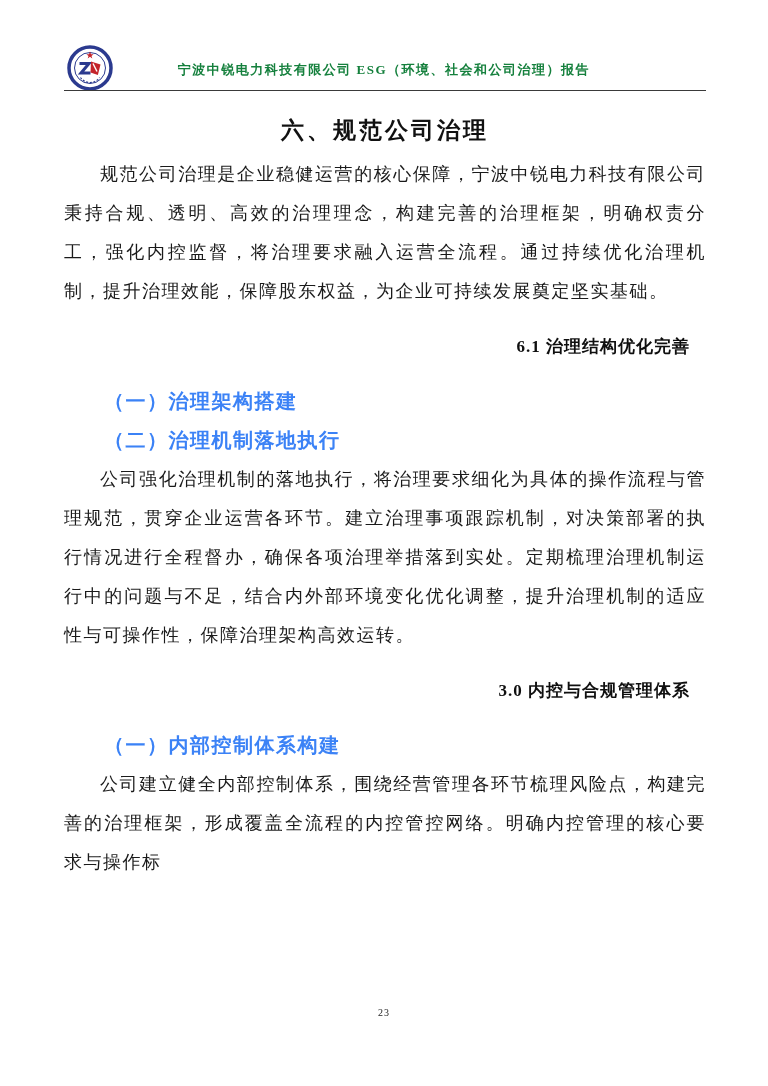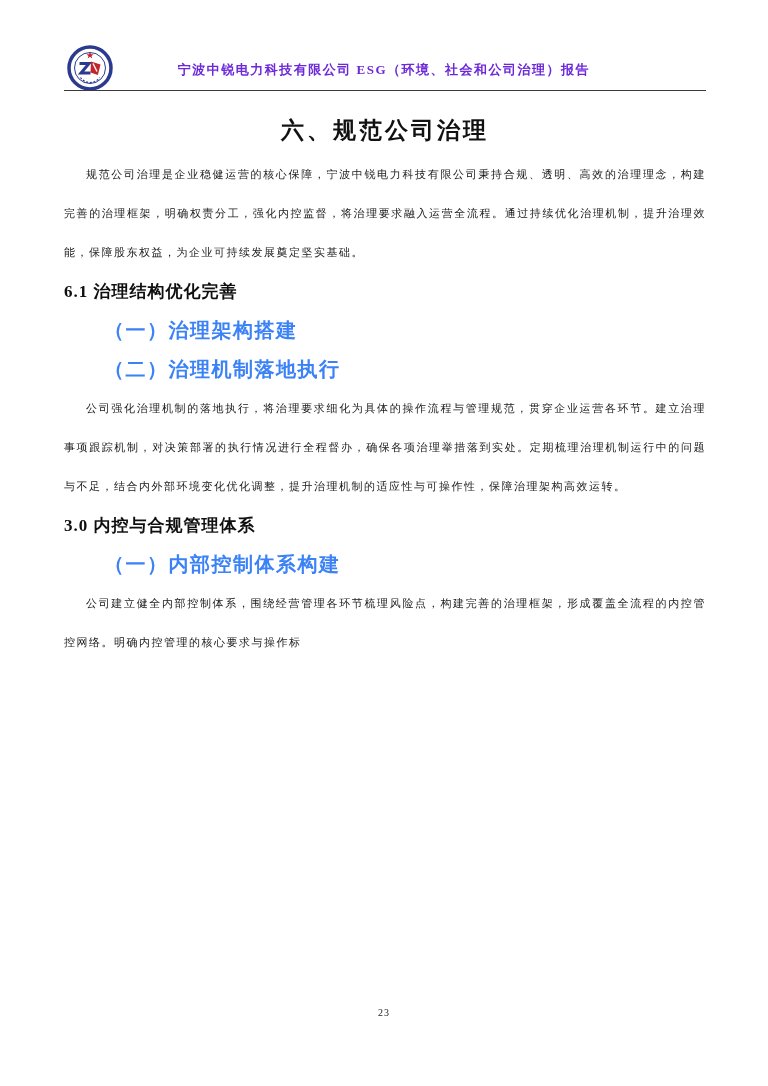--- a/index.html
+++ b/index.html
@@ -27,21 +27,21 @@
   }
   .header-title {
     position: absolute;
     top: 61px;
     left: 0;
     width: 100%;
     text-align: center;
     font-size: 13px;
     font-weight: bold;
     letter-spacing: 1.5px;
-    color: #6d28d9;
+    color: #15803d;
   }
   .header-rule {
     position: absolute;
     top: 90px;
     left: 64px;
     width: 642px;
     border-top: 1.5px solid #3a3a3a;
   }
   
   .content {
@@ -54,35 +54,36 @@
     margin: 2px 0 4px 0;
     text-align: center;
     font-size: 23px;
     font-weight: bold;
     letter-spacing: 3px;
     line-height: 40px;
     color: #111;
   }
   .body-para {
     margin: 0;
-    font-size: 11px;
+    font-size: 18px;
     line-height: 39px;
     text-align: justify;
     text-justify: inter-character;
     text-indent: 2em;
     letter-spacing: 1.5px;
     color: #1a1a1a;
   }
   .sec-heading {
-    margin: 0;
+    margin: 16px;
     font-size: 17px;
     font-weight: bold;
     line-height: 39px;
     letter-spacing: 1px;
     color: #0f0f0f;
+    text-align: right;
   }
   .sub-heading {
     margin: 0;
     font-size: 20px;
     font-weight: bold;
     line-height: 39px;
     text-indent: 2em;
     letter-spacing: 1.5px;
     color: #3b82f6;
   }

